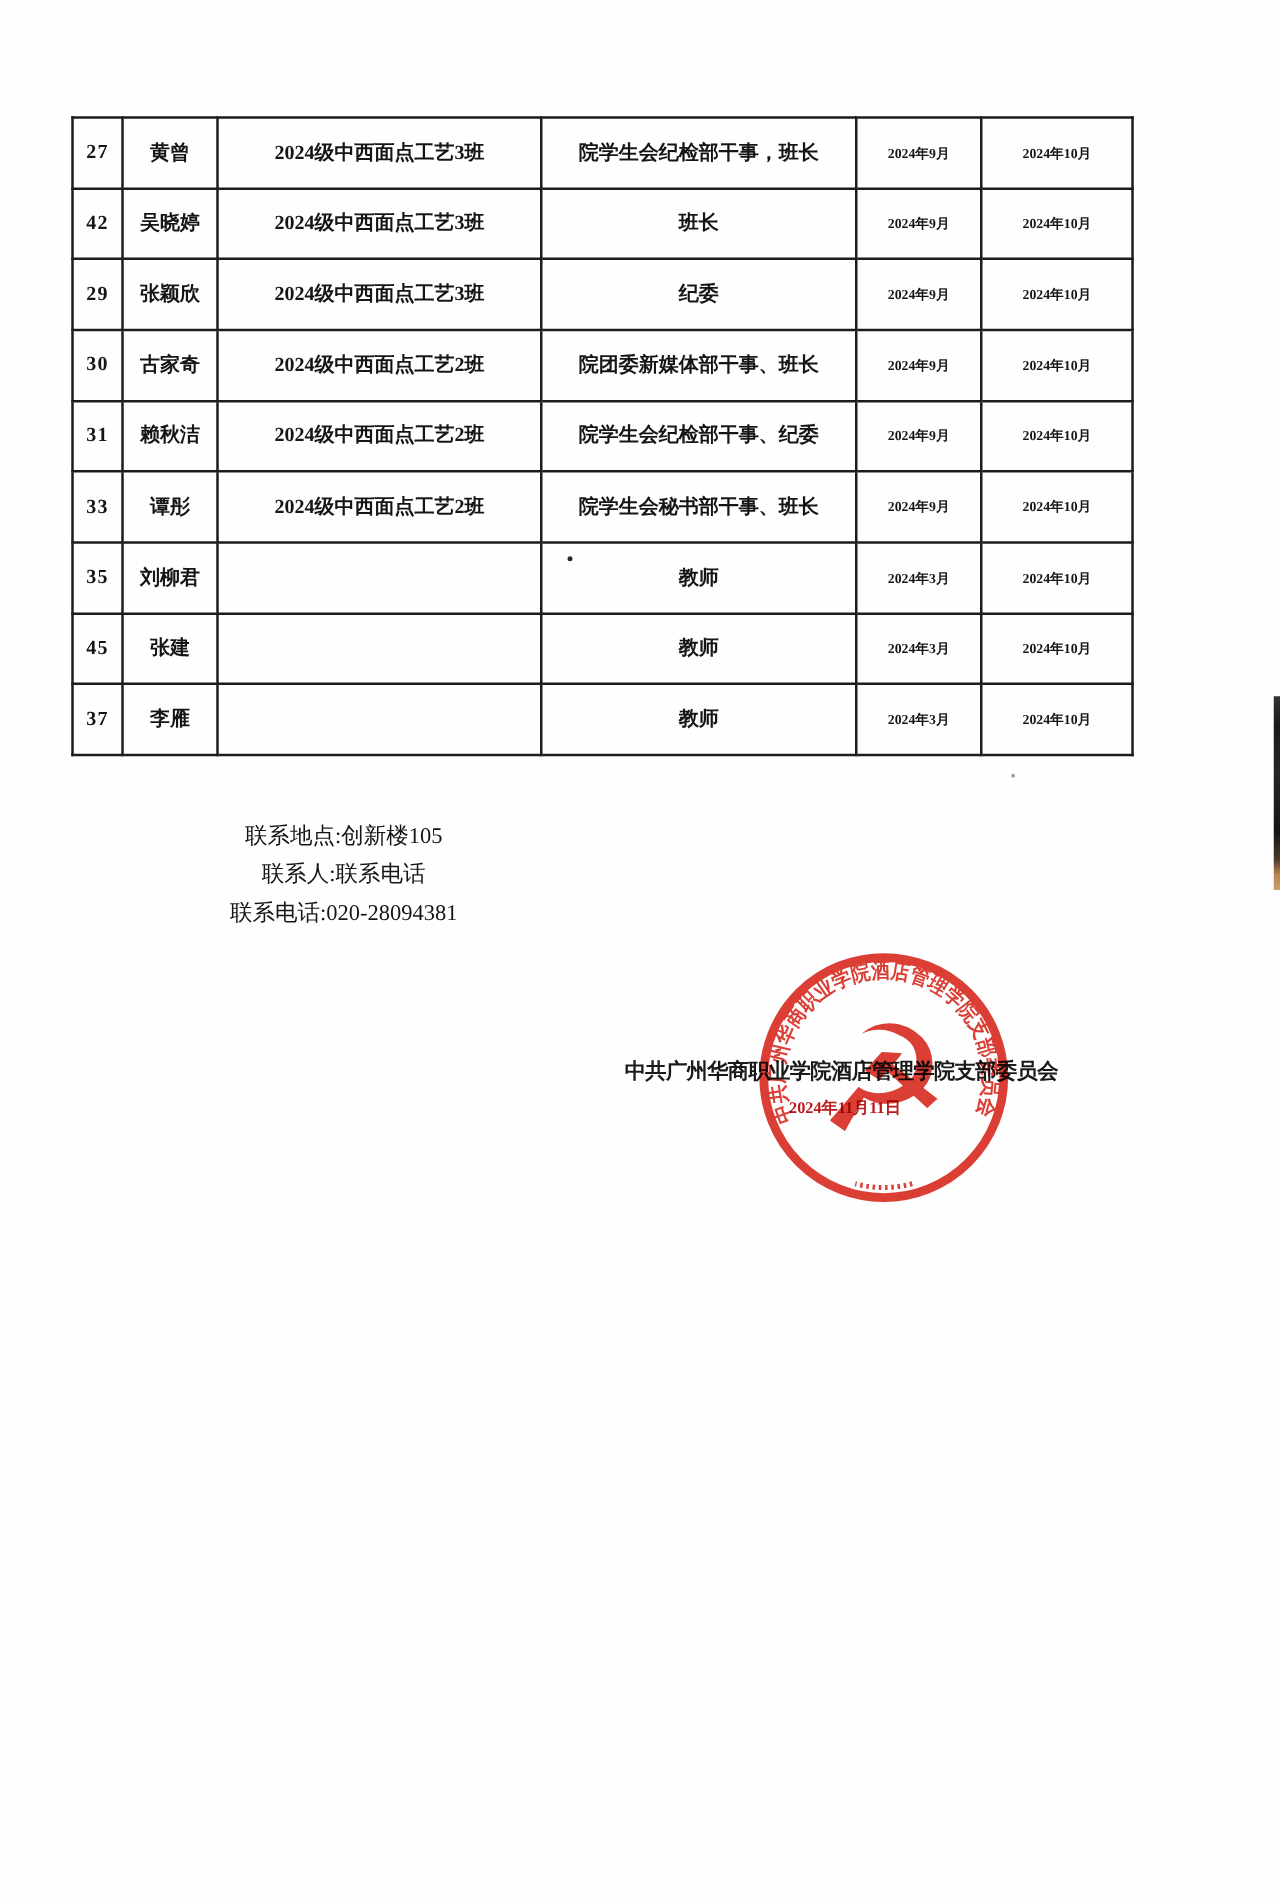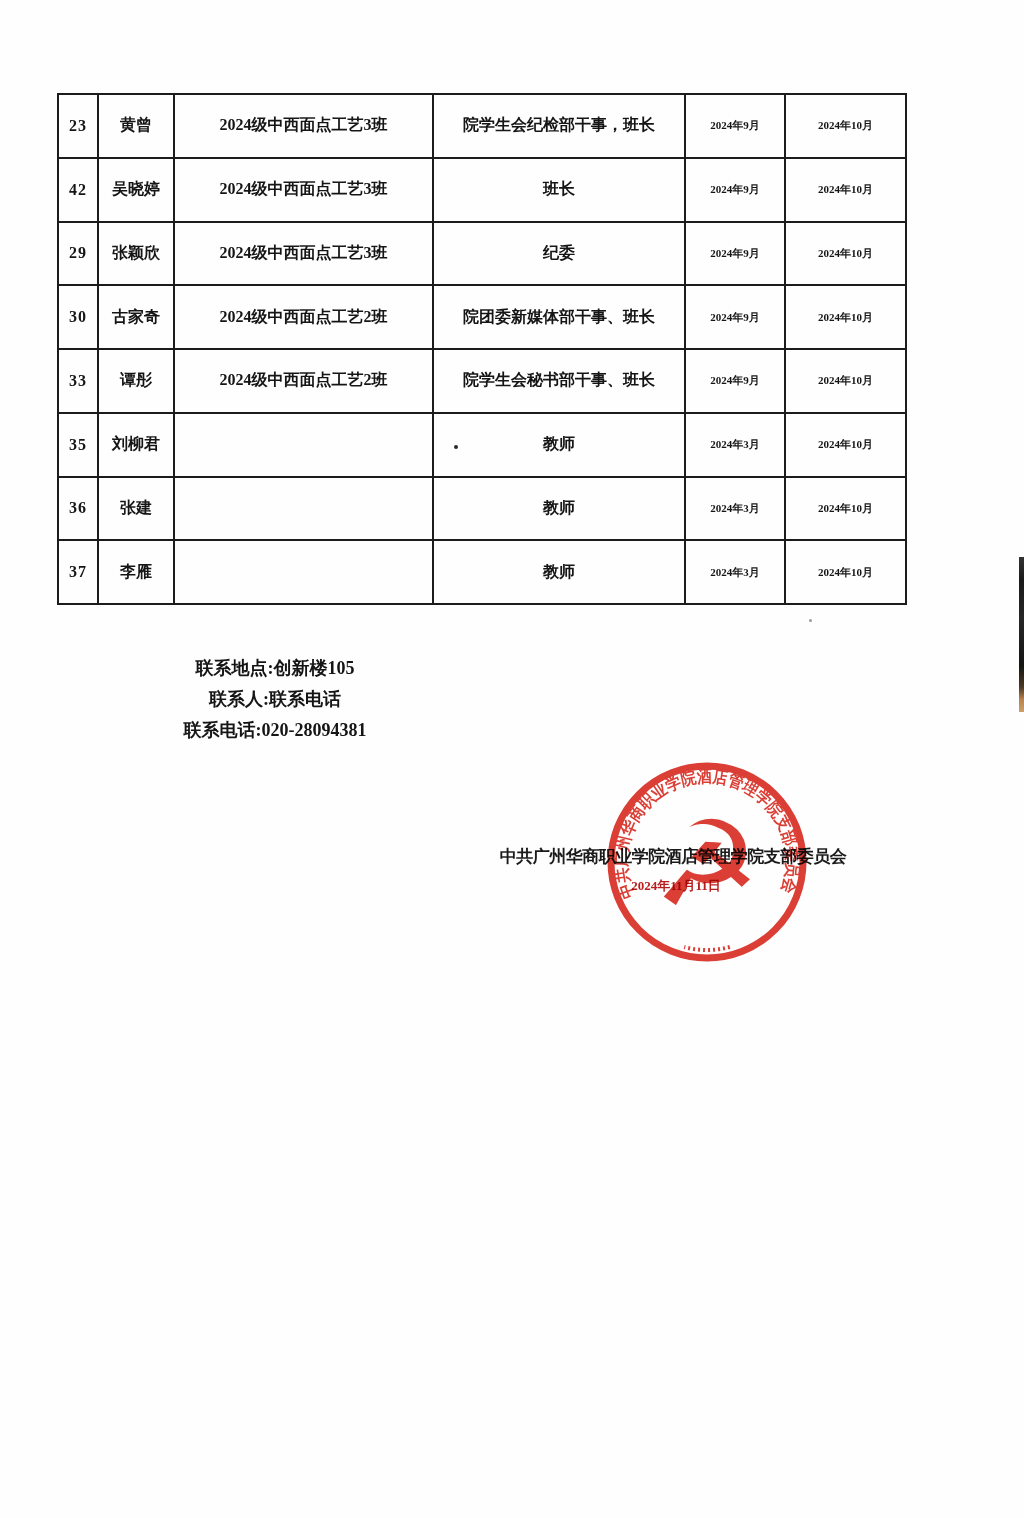--- a/index.html
+++ b/index.html
@@ -27,21 +27,21 @@
     overflow:hidden;white-space:nowrap;
   }
   table.roster tr{height:42.66px;}
   td.c-no{font-size:16px;letter-spacing:1px;}
   td.c-date{font-size:11px;}
 
   
   .contact{
     position:absolute;left:120px;top:653px;width:310px;
     text-align:center;
-    font-size:18px;font-weight:bold;line-height:31px;
+    font-size:18px;font-weight:normal;line-height:31px;
     color:#151515;
   }
 
   
   .sig-org{
     position:absolute;left:473px;top:845px;width:400px;
     text-align:center;font-size:17px;font-weight:bold;
     letter-spacing:-0.5px;color:#1a1a1a;
   }
   .sig-date{
@@ -81,21 +81,21 @@
     <colgroup>
       <col style="width:40px">
         <col style="width:76px">
         <col style="width:259px">
       <col style="width:252px">
         <col style="width:100px">
         <col style="width:121px">
     </colgroup>
     <tbody>
       <tr>
-        <td class="c-no">23</td>
+        <td class="c-no">27</td>
         <td>黄曾</td>
         <td>2024级中西面点工艺3班</td>
         <td>院学生会纪检部干事，班长</td>
         <td class="c-date">2024年9月</td>
         <td class="c-date">2024年10月</td>
       </tr>
       <tr>
         <td class="c-no">42</td>
         <td>吴晓婷</td>
         <td>2024级中西面点工艺3班</td>
@@ -113,37 +113,45 @@
       </tr>
       <tr>
         <td class="c-no">30</td>
         <td>古家奇</td>
         <td>2024级中西面点工艺2班</td>
         <td>院团委新媒体部干事、班长</td>
         <td class="c-date">2024年9月</td>
         <td class="c-date">2024年10月</td>
       </tr>
       <tr>
+        <td class="c-no">31</td>
+        <td>赖秋洁</td>
+        <td>2024级中西面点工艺2班</td>
+        <td>院学生会纪检部干事、纪委</td>
+        <td class="c-date">2024年9月</td>
+        <td class="c-date">2024年10月</td>
+      </tr>
+      <tr>
         <td class="c-no">33</td>
         <td>谭彤</td>
         <td>2024级中西面点工艺2班</td>
         <td>院学生会秘书部干事、班长</td>
         <td class="c-date">2024年9月</td>
         <td class="c-date">2024年10月</td>
       </tr>
       <tr>
         <td class="c-no">35</td>
         <td>刘柳君</td>
         <td></td>
         <td>教师</td>
         <td class="c-date">2024年3月</td>
         <td class="c-date">2024年10月</td>
       </tr>
       <tr>
-        <td class="c-no">36</td>
+        <td class="c-no">45</td>
         <td>张建</td>
         <td></td>
         <td>教师</td>
         <td class="c-date">2024年3月</td>
         <td class="c-date">2024年10月</td>
       </tr>
       <tr>
         <td class="c-no">37</td>
         <td>李雁</td>
         <td></td>

